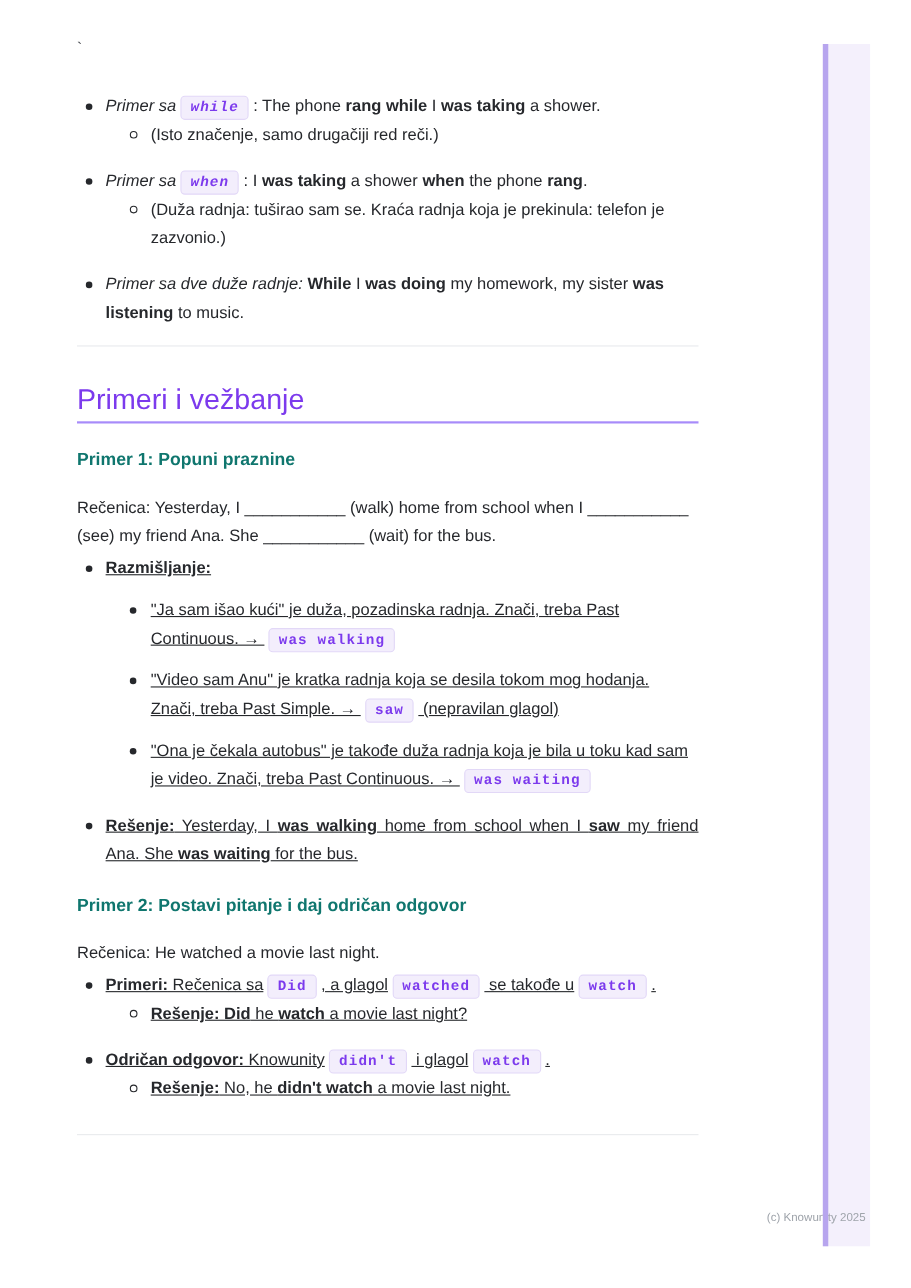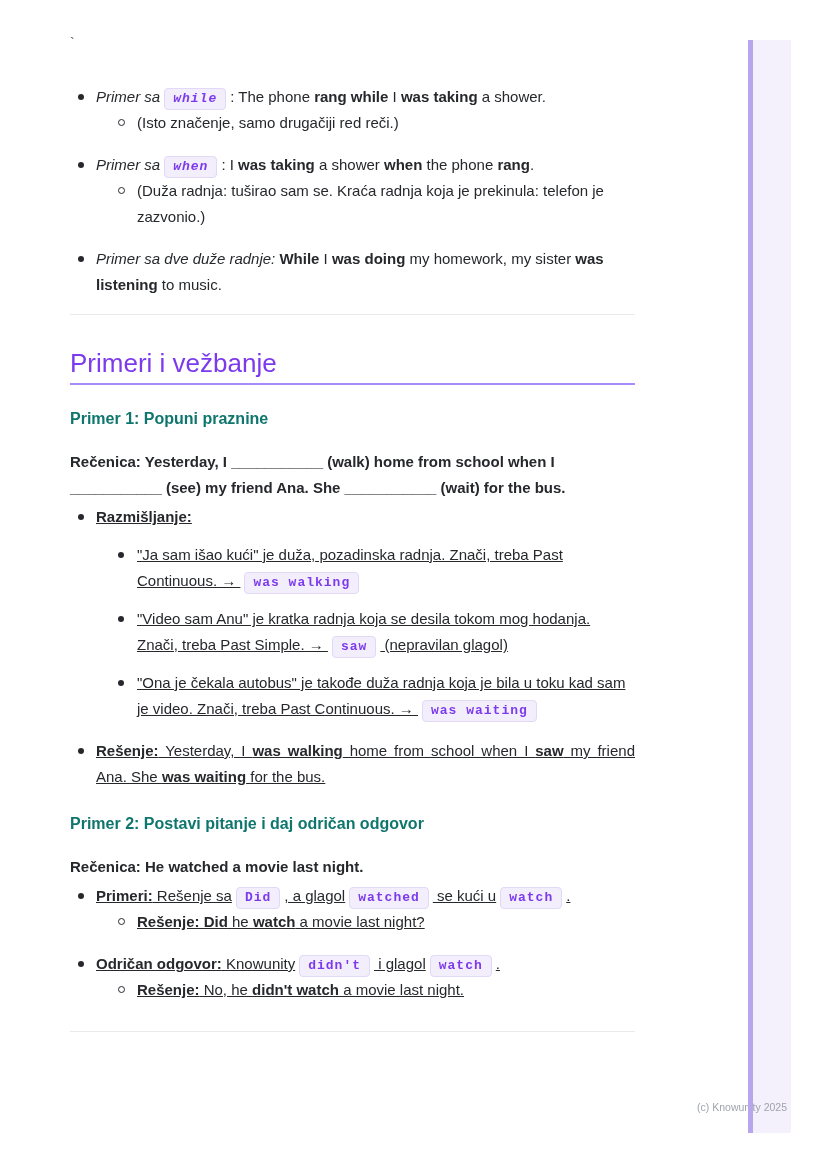--- a/index.html
+++ b/index.html
@@ -55,21 +55,21 @@
   .sg-ci { font-style:italic; }
 
   .divider { border:none; border-top:1px solid var(--divider,#e8eaed); margin-top:16px; }
   .divider.end { margin-top:28px; }
 
   .h1 { margin-top:30px; font-size:26px; line-height:36px; font-weight:400;
     color:var(--accent-purple,#7c3aed);
     border-bottom:2px solid var(--underline-purple,#a78bfa); padding-bottom:2px; }
 
   .h3 { margin-top:24px; font-size:16px; line-height:20px; font-weight:700; color:#0f766e; }
-  .para { margin-top:20px;font-weight:bold; }
+  .para { margin-top:20px; }
 
   .ex-list { margin-top:3px;text-decoration:underline; }
   .nest { margin-top:12px; }
   .justify { text-align:justify; }
 </style>
 </head>
 <body>
 
 <div class="page">
 
@@ -116,21 +116,21 @@
         </ul>
       </li>
       <li class="justify"><span class="sg-b">Rešenje:</span><span class="sg-p"> Yesterday, I </span><span class="sg-b">was walking</span><span class="sg-p"> home from school when I </span><span class="sg-b">saw</span><span class="sg-p"> my friend Ana. She </span><span class="sg-b">was waiting</span><span class="sg-p"> for the bus.</span></li>
     </ul>
 
     <h3 class="h3">Primer 2: Postavi pitanje i daj odričan odgovor</h3>
     <p class="para">Rečenica: He watched a movie last night.</p>
 
     <ul class="l1 ex-list">
       <li>
-        <div><span class="sg-b">Primeri:</span><span class="sg-p"> Rešenje sa</span><span class="sg-c">Did</span><span class="sg-p">, a glagol</span><span class="sg-c">watched</span><span class="sg-p"> se kući u</span><span class="sg-c">watch</span><span class="sg-p">.</span></div>
+        <div><span class="sg-b">Primeri:</span><span class="sg-p"> Rečenica sa</span><span class="sg-c">Did</span><span class="sg-p">, a glagol</span><span class="sg-c">watched</span><span class="sg-p"> se takođe u</span><span class="sg-c">watch</span><span class="sg-p">.</span></div>
         <ul class="l2">
           <li><span class="sg-b">Rešenje: Did</span><span class="sg-p"> he </span><span class="sg-b">watch</span><span class="sg-p"> a movie last night?</span></li>
         </ul>
       </li>
       <li>
         <div><span class="sg-b">Odričan odgovor:</span><span class="sg-p"> Knowunity</span><span class="sg-c">didn't</span><span class="sg-p"> i glagol</span><span class="sg-c">watch</span><span class="sg-p">.</span></div>
         <ul class="l2">
           <li><span class="sg-b">Rešenje:</span><span class="sg-p"> No, he </span><span class="sg-b">didn't watch</span><span class="sg-p"> a movie last night.</span></li>
         </ul>
       </li>

